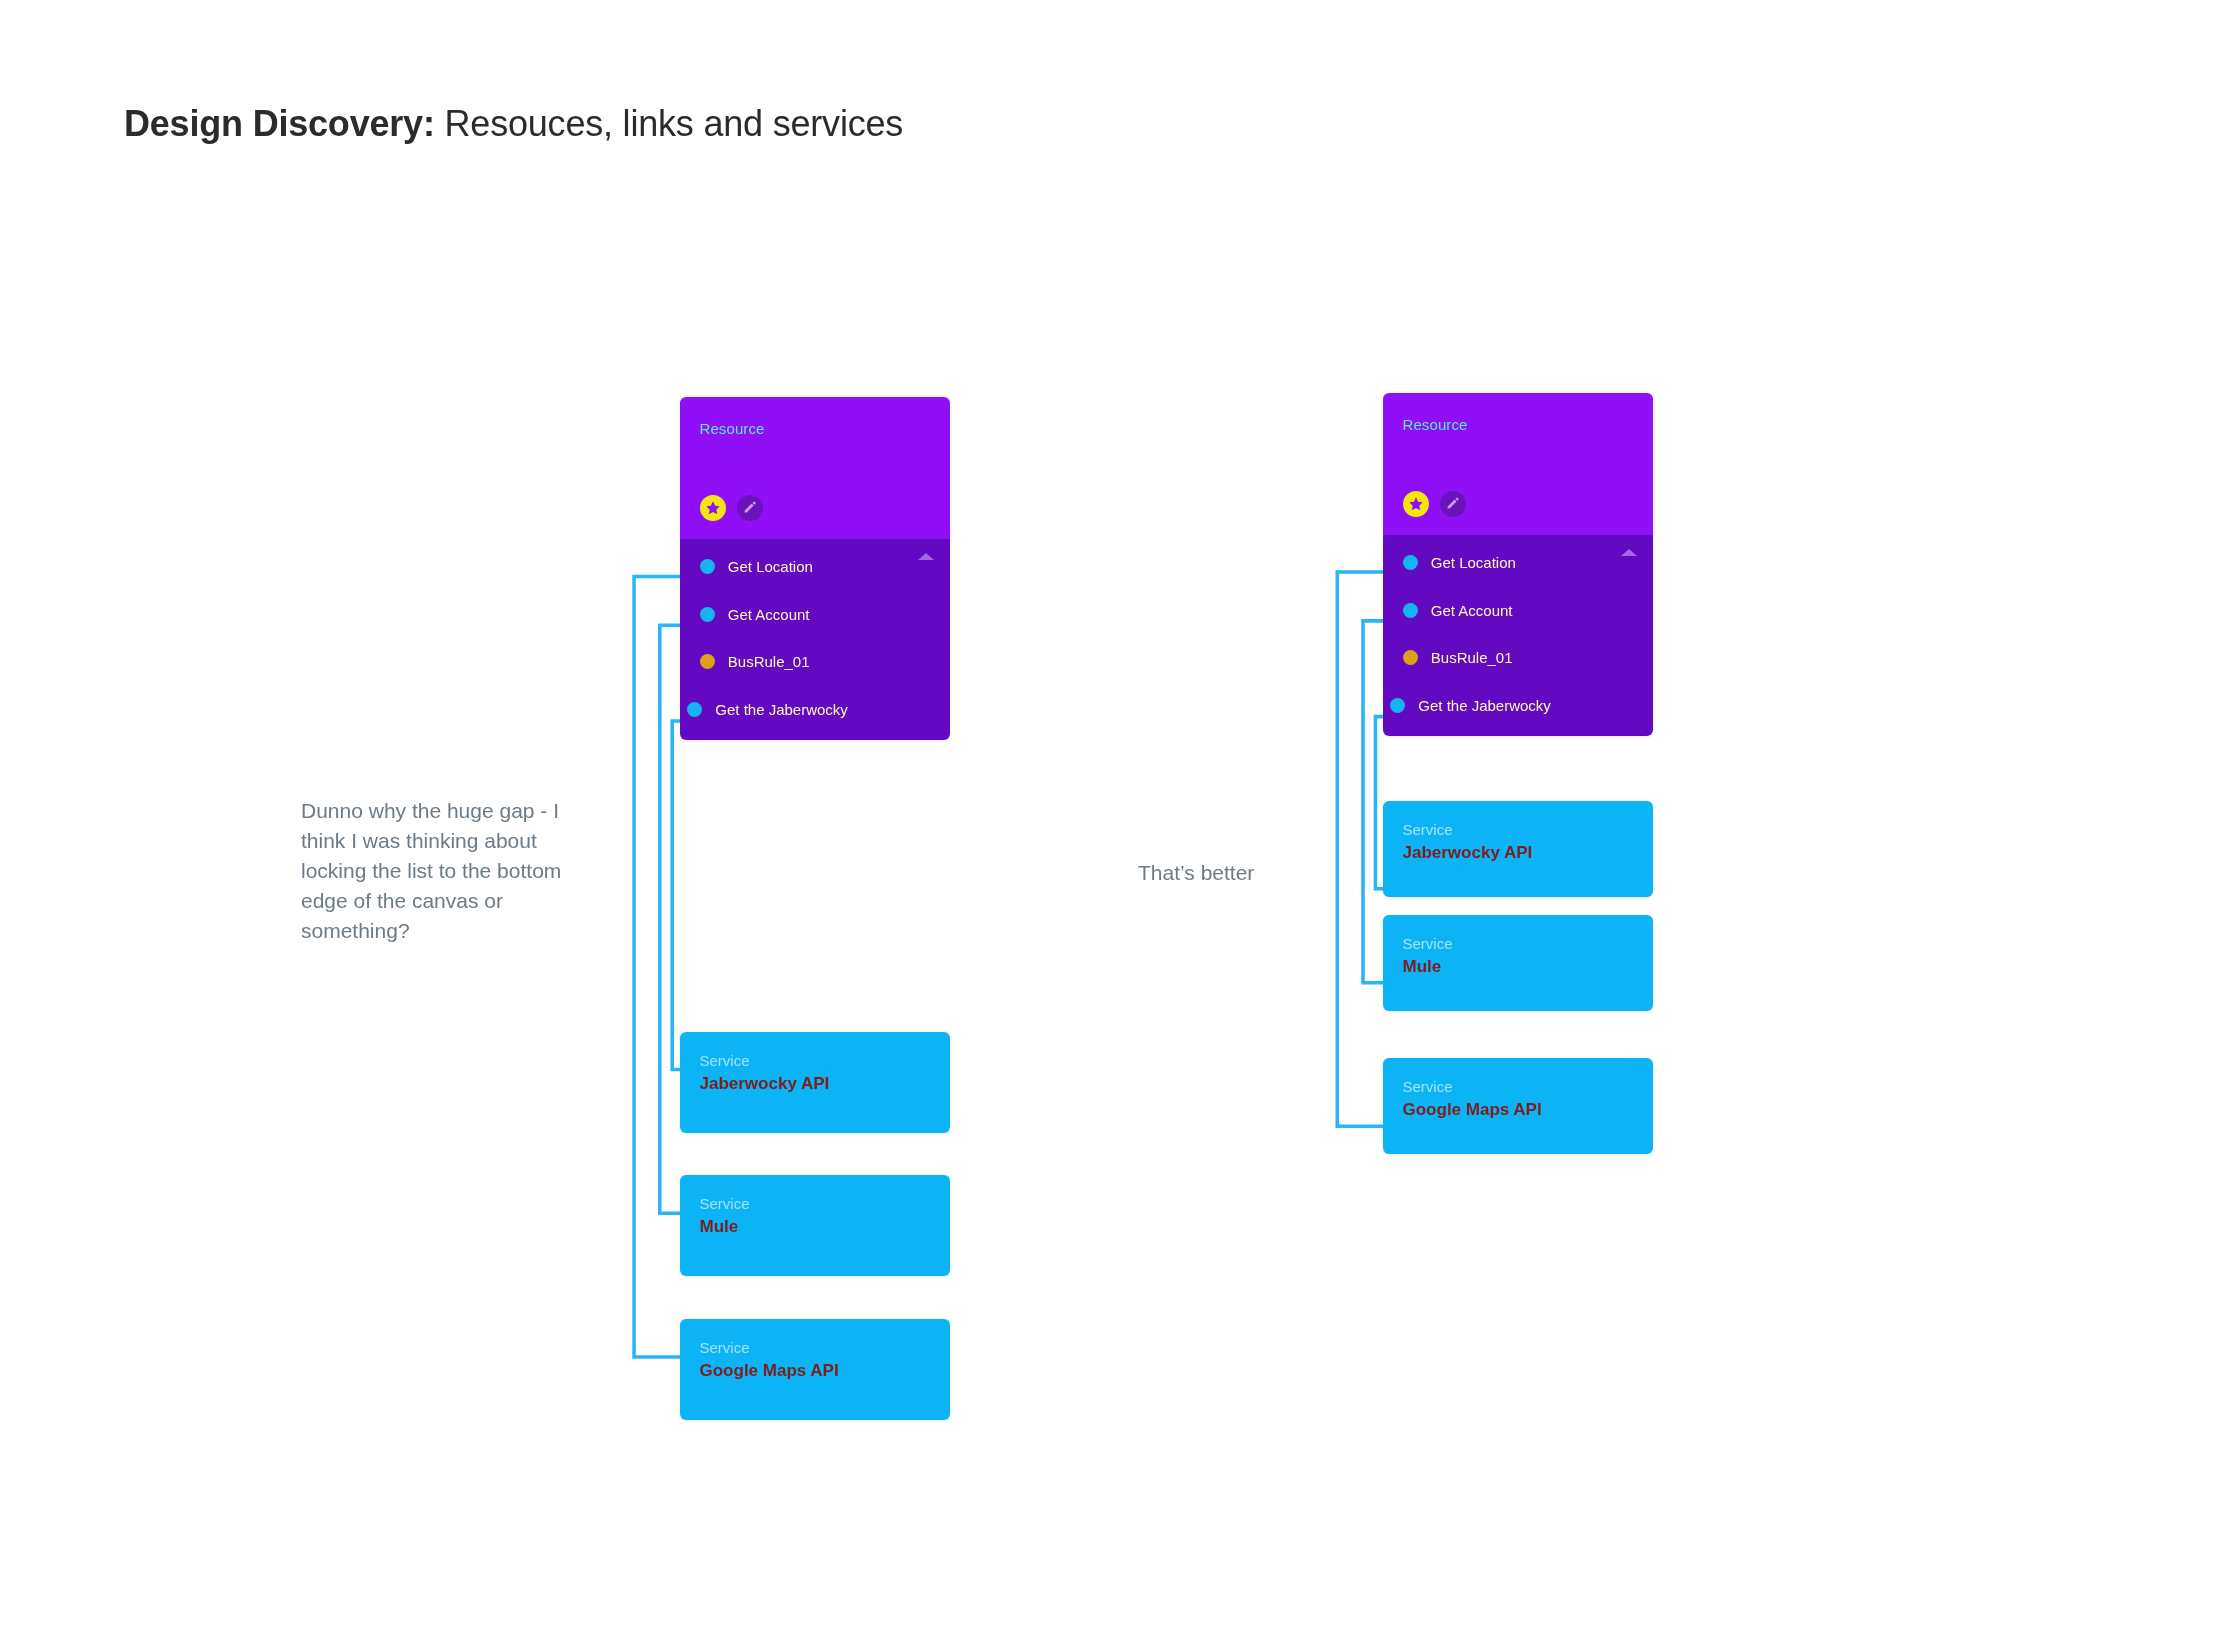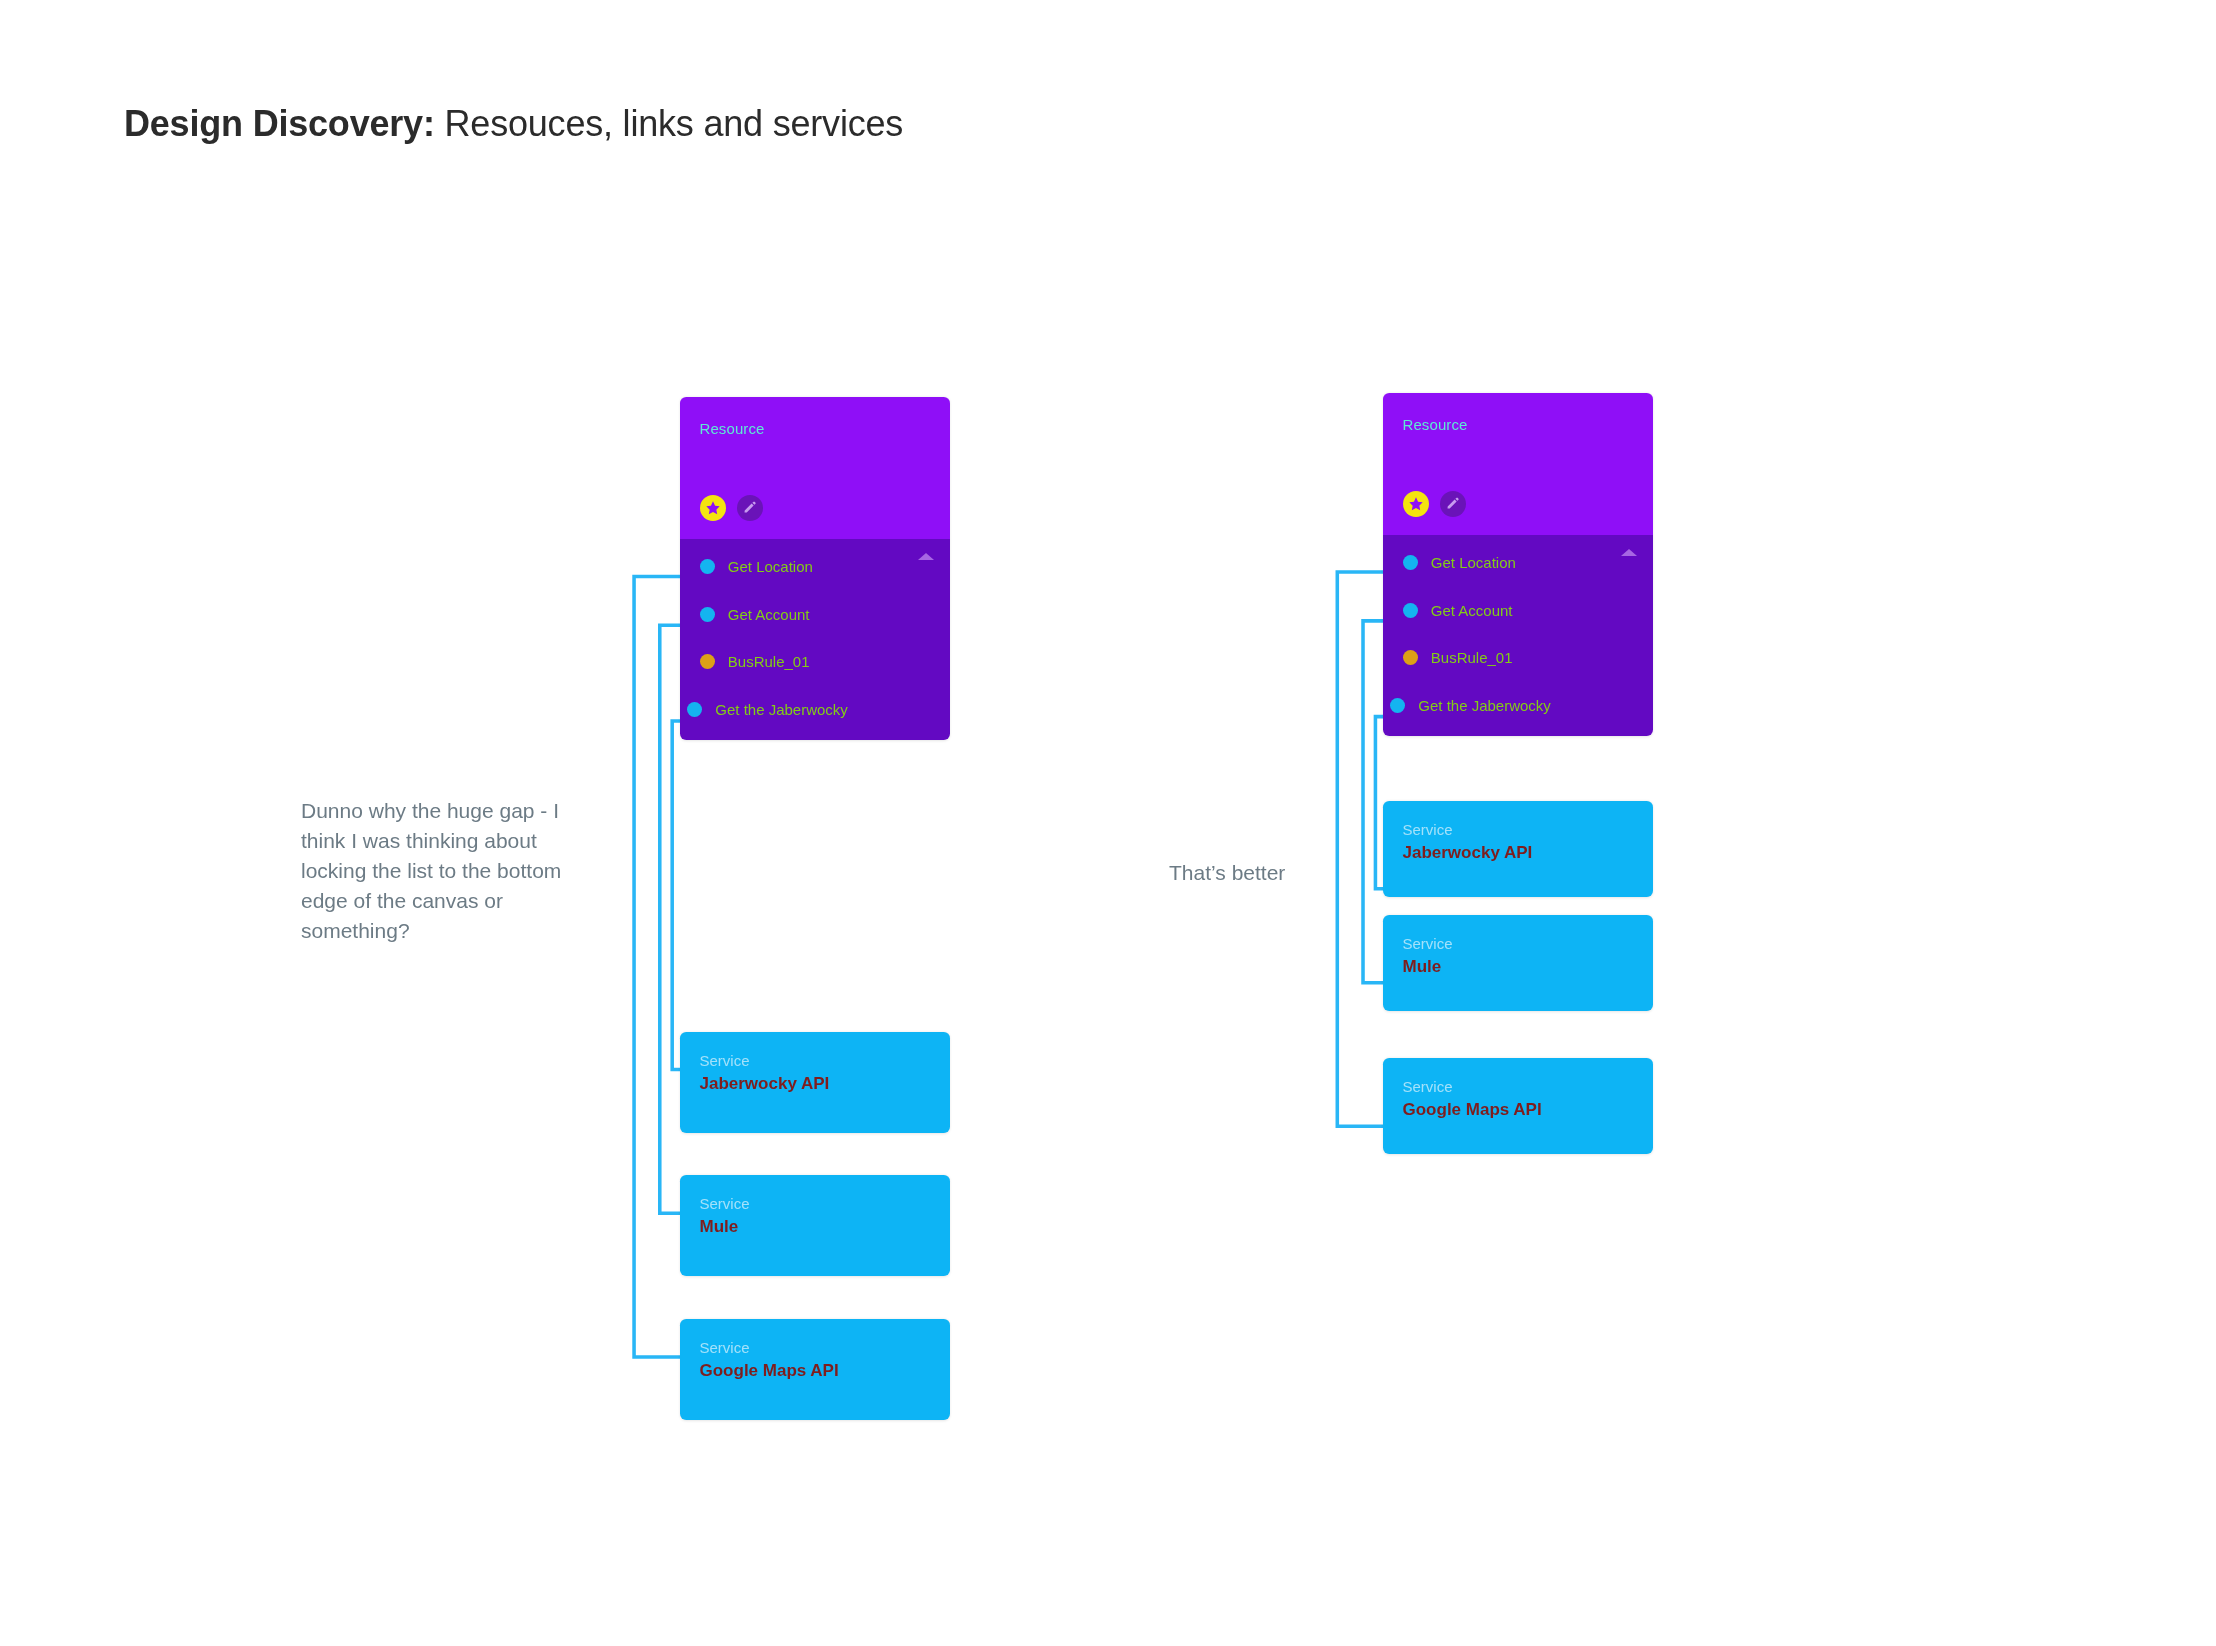--- a/index.html
+++ b/index.html
@@ -117,21 +117,21 @@
     height: 15px;
     border-radius: 50%;
     flex: 0 0 15px;
     margin-right: 13.3px;
   }
   .dot-blue   { background: #14B4F0; }
   .dot-orange { background: #DDA017; }
 
   .row-label {
     font-size: 15px;
-    color: #84cc16;
+    color: #fef9c3;
     white-space: nowrap;
   }
 
   
   .service-card {
     position: absolute;
     width: 270px;
     border-radius: 6.2px;
     background: #0DB4F5;
     padding: 19.5px 0 0 19.5px;
@@ -287,16 +287,16 @@
     <div class="service-name">Mule</div>
   </div>
 
   <div class="service-card" style="left:1383px; top:1030px; height:96px;">
     <div class="service-kind">Service</div>
     <div class="service-name">Google Maps API</div>
   </div>
 
   <div class="annotation" style="left:301px; top:796px; width:284px;">Dunno why the huge gap -  I think I was thinking about locking the list to the bottom edge of the canvas or something?</div>
 
-  <div class="annotation" style="left:1169px; top:858px; width:231px;">That’s better</div>
+  <div class="annotation" style="left:1138px; top:858px; width:231px;">That’s better</div>
 
 </div>
 
 
 </body></html>

